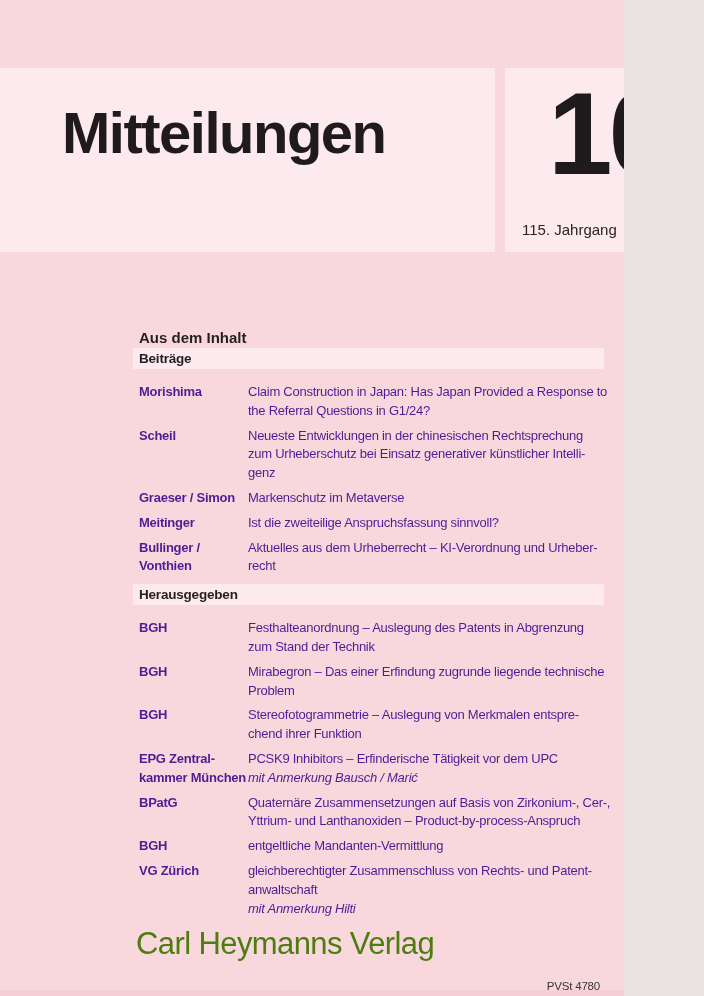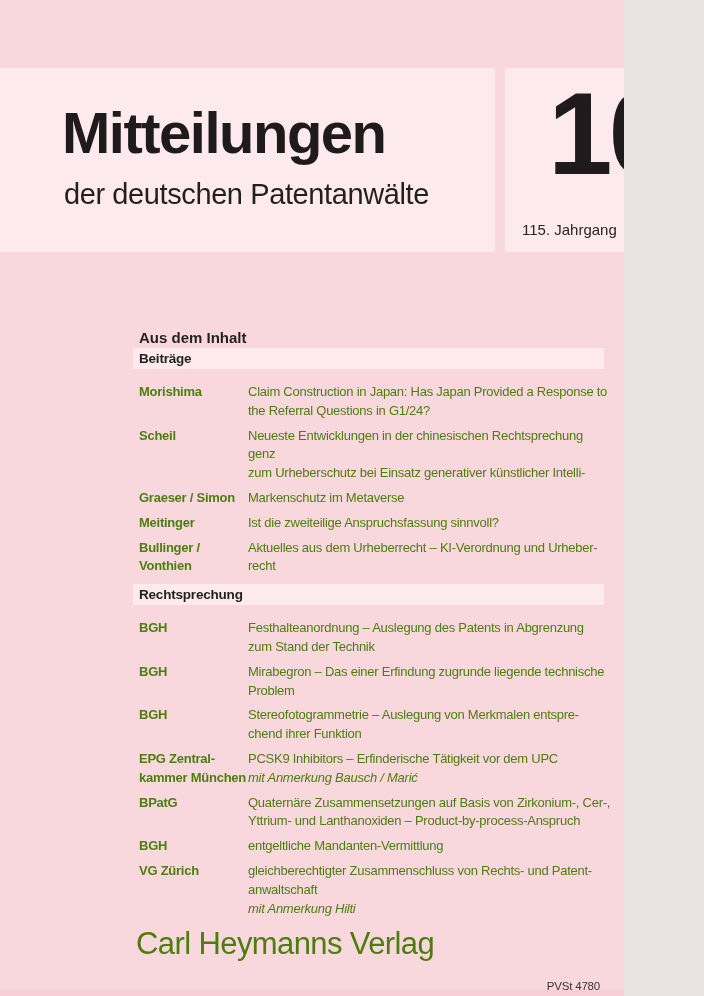--- a/index.html
+++ b/index.html
@@ -60,21 +60,21 @@
     font-size: 13.5px; font-weight: 700; letter-spacing: -0.2px;
     color: #231f20;
     margin-bottom: 14px;
   }
   .section-bar:not(:first-child) { margin-top: 8px; }
   .entry {
     display: flex;
     padding-left: 6px;
     margin-bottom: 6px;
     font-size: 13px; line-height: 18.8px; letter-spacing: -0.25px;
-    color: #4d7c0f;
+    color: #4c1d95;
   }
   .entry-name { width: 109px; flex: none; font-weight: 700; }
   .entry-name div, .entry-title div { white-space: nowrap; }
   .entry-title { flex: 1; }
   .entry-note { font-style: italic; }
 
   
   .publisher {
     position: absolute; left: 136px; top: 928px;
     font-size: 31px; font-weight: 400; letter-spacing: -0.6px; line-height: 1;
@@ -92,21 +92,20 @@
     background: #f6cfd6;
   }
 </style>
 </head>
 <body>
 
 <div class="page">
 
   <div class="panel panel-left">
     <div class="mast-title">Mitteilungen</div>
-    <div class="mast-subtitle">der deutschen Patentanwälte</div>
   </div>
 
   <div class="panel panel-right">
     <div class="issue-number">10</div>
     <div class="issue-meta">
       <span>115. Jahrgang</span><span class="meta-gap"></span><span>Oktober 2024</span>
     </div>
   </div>
 
   <div class="toc-heading">Aus dem Inhalt</div>
@@ -121,22 +120,22 @@
           <div>Claim Construction in Japan: Has Japan Provided a Response to</div>
           <div>the Referral Questions in G1/24?</div>
         </div>
       </div>
       <div class="entry">
         <div class="entry-name">
           <div>Scheil</div>
         </div>
         <div class="entry-title">
           <div>Neueste Entwicklungen in der chinesischen Rechtsprechung</div>
+          <div>zum Urheberschutz bei Einsatz generativer künstlicher Intelli-</div>
           <div>genz</div>
-          <div>zum Urheberschutz bei Einsatz generativer künstlicher Intelli-</div>
         </div>
       </div>
       <div class="entry">
         <div class="entry-name">
           <div>Graeser / Simon</div>
         </div>
         <div class="entry-title">
           <div>Markenschutz im Metaverse</div>
         </div>
       </div>
@@ -151,21 +150,21 @@
       <div class="entry">
         <div class="entry-name">
           <div>Bullinger /</div>
           <div>Vonthien</div>
         </div>
         <div class="entry-title">
           <div>Aktuelles aus dem Urheberrecht – KI-Verordnung und Urheber-</div>
           <div>recht</div>
         </div>
       </div>
-      <div class="section-bar">Rechtsprechung</div>
+      <div class="section-bar">Herausgegeben</div>
       <div class="entry">
         <div class="entry-name">
           <div>BGH</div>
         </div>
         <div class="entry-title">
           <div>Festhalteanordnung – Auslegung des Patents in Abgrenzung</div>
           <div>zum Stand der Technik</div>
         </div>
       </div>
       <div class="entry">

